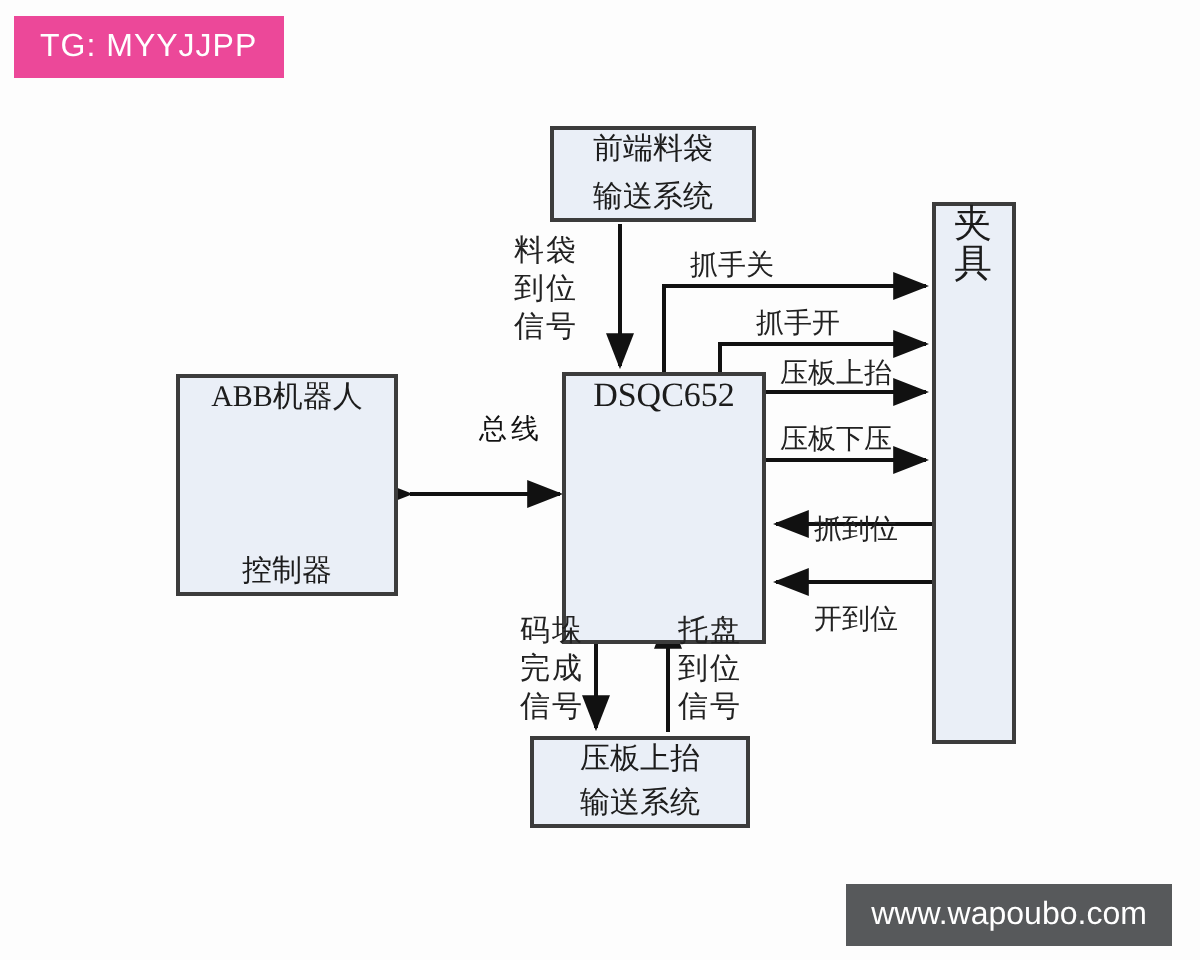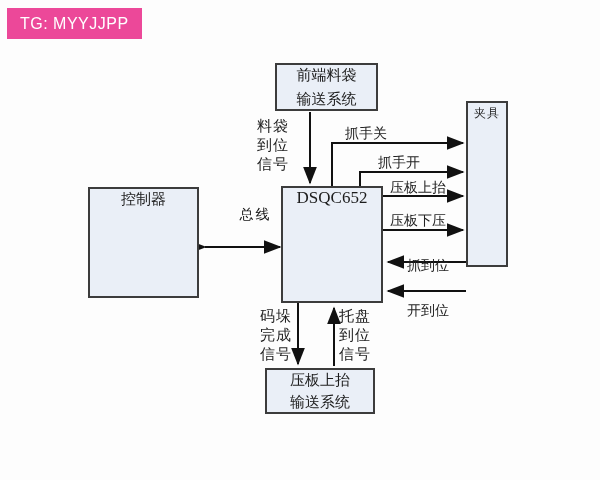--- a/index.html
+++ b/index.html
@@ -31,22 +31,22 @@
     position:absolute;
     background:#eaeff7;
     border:2px solid #3c3c3c;
     box-sizing:border-box;
     display:flex;flex-direction:column;align-items:center;justify-content:space-between;
     font-size:15px;line-height:20px;text-align:center;
     color:#1c1c1c;
   }
   .box.top    {left:275px;top:63px;width:103px;height:48px;}
   .box.abb    {left:88px;top:187px;width:111px;height:111px;}
-  .box.dsqc   {left:281px;top:186px;width:102px;height:117px;font-size:17px;}
-  .box.fixture{left:466px;top:101px;width:42px;height:166px;font-size:12px;letter-spacing:1px;}
+  .box.dsqc   {left:281px;top:186px;width:102px;height:136px;font-size:17px;}
+  .box.fixture{left:466px;top:101px;width:42px;height:271px;font-size:19px;letter-spacing:1px;}
   .box.rear   {left:265px;top:368px;width:110px;height:46px;}
 
   .lbl{
     position:absolute;font-size:14px;line-height:16px;color:#222;
     white-space:nowrap;
   }
   .vlbl{
     position:absolute;font-size:15px;line-height:19px;color:#222;
     text-align:center;width:34px;letter-spacing:1px;
   }
@@ -85,20 +85,21 @@
       <path d="M334,366 V308" marker-end="url(#arr)"></path>
     </g>
   </svg>
 
   <div class="box top">
     <span>前端料袋</span>
     <span>输送系统</span>
   </div>
 
   <div class="box abb">
+    <span>ABB机器人</span>
     <span>控制器</span>
   </div>
 
   <div class="box dsqc">
     <span>DSQC652</span>
   </div>
 
   <div class="box fixture">
     <span>夹具</span>
   </div>
@@ -131,14 +132,15 @@
   </div>
 
   <div class="lbl" style="left:345px;top:126px;">抓手关</div>
   <div class="lbl" style="left:378px;top:155px;">抓手开</div>
   <div class="lbl" style="left:390px;top:180px;">压板上抬</div>
   <div class="lbl" style="left:390px;top:213px;">压板下压</div>
   <div class="lbl" style="left:407px;top:246px;margin-top:12px;">抓到位</div>
   <div class="lbl" style="left:407px;top:275px;margin-top:28px;">开到位</div>
 
   <div class="badge">TG: MYYJJPP</div>
+  <div class="watermark">www.wapoubo.com</div>
 
 </div>
 
 </body></html>

